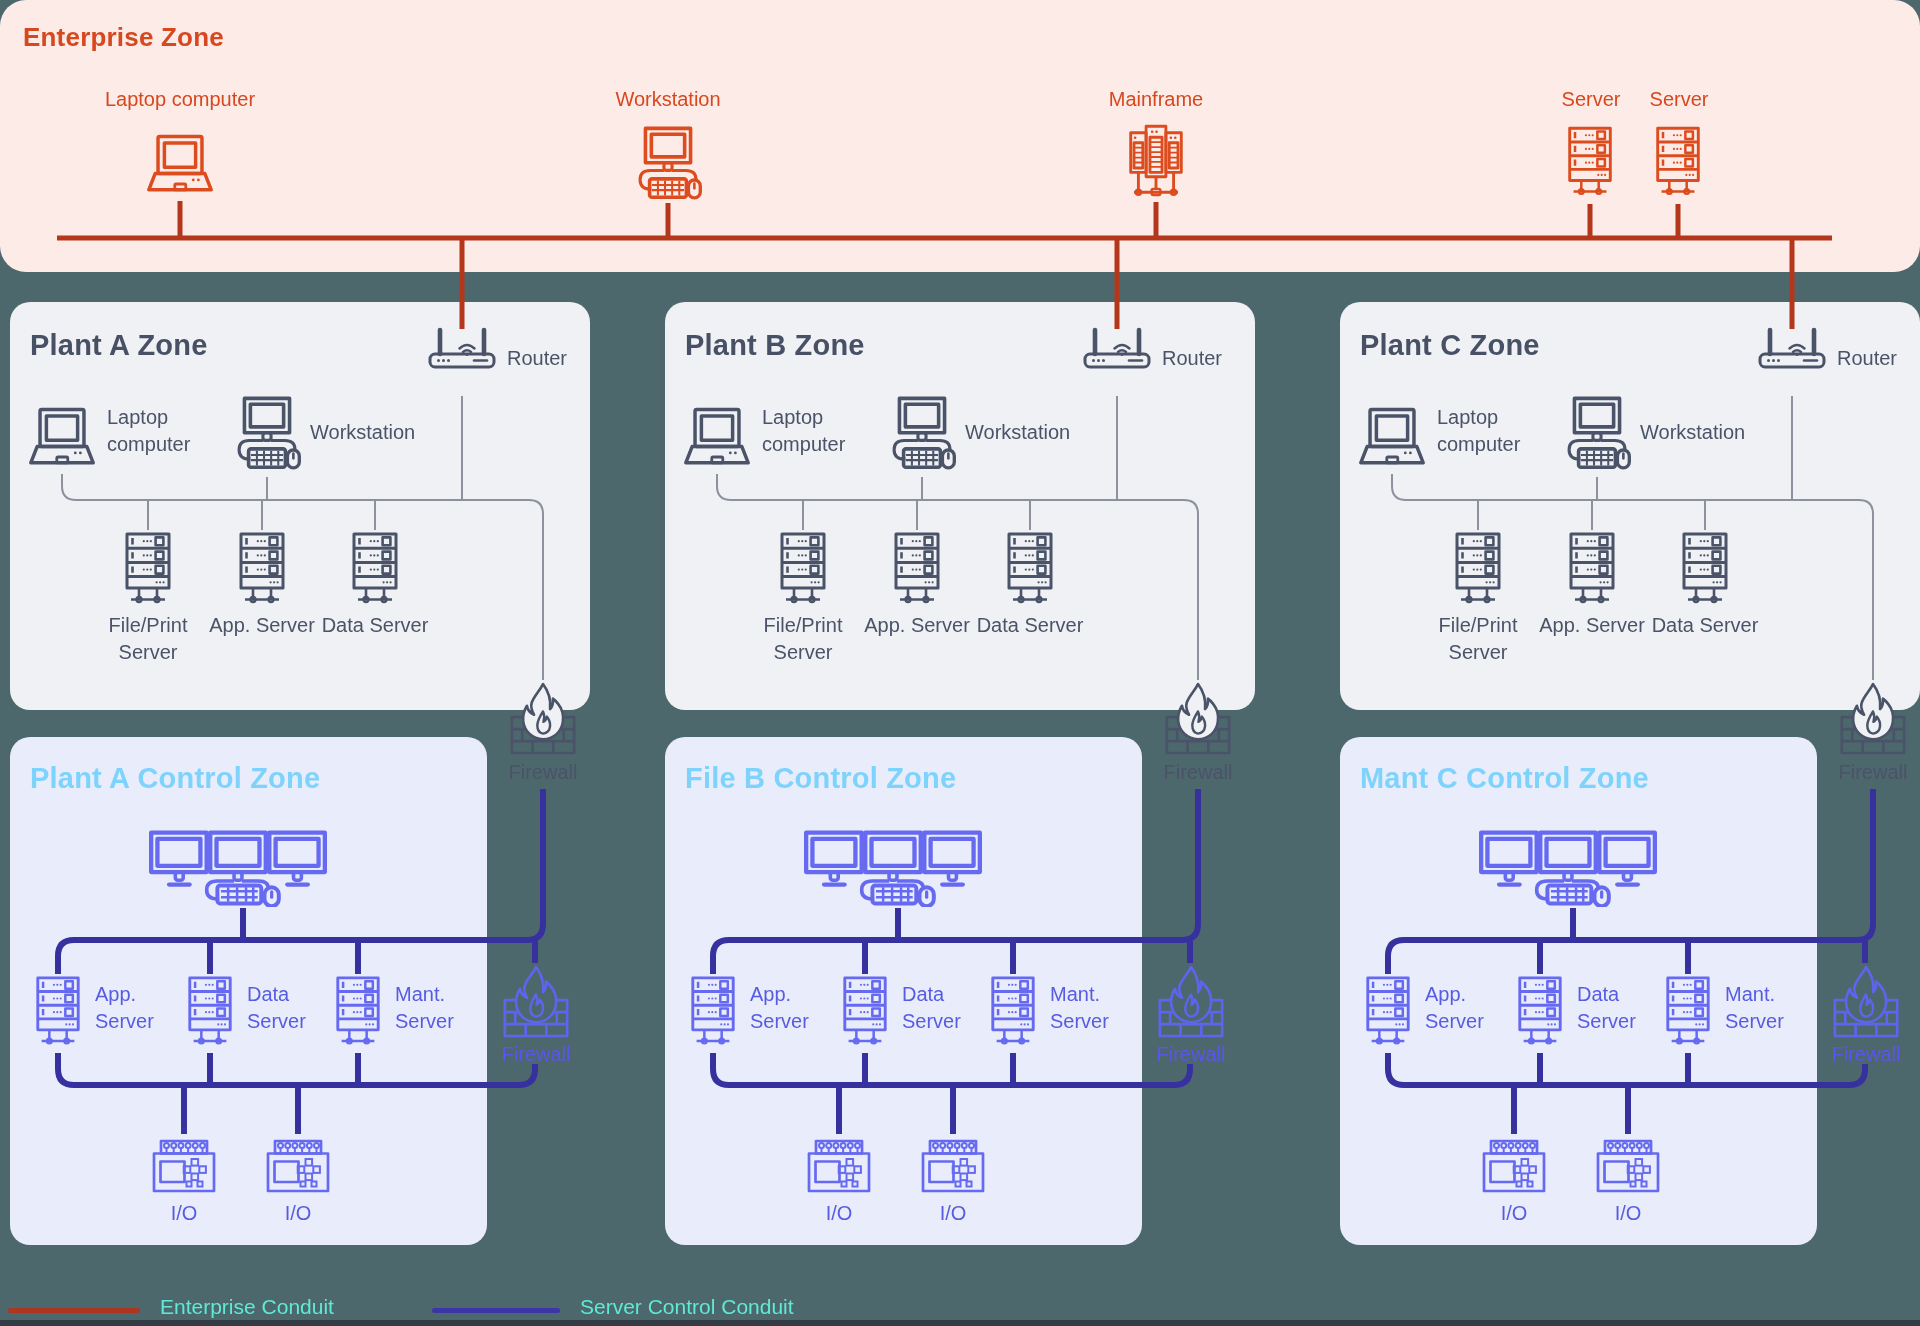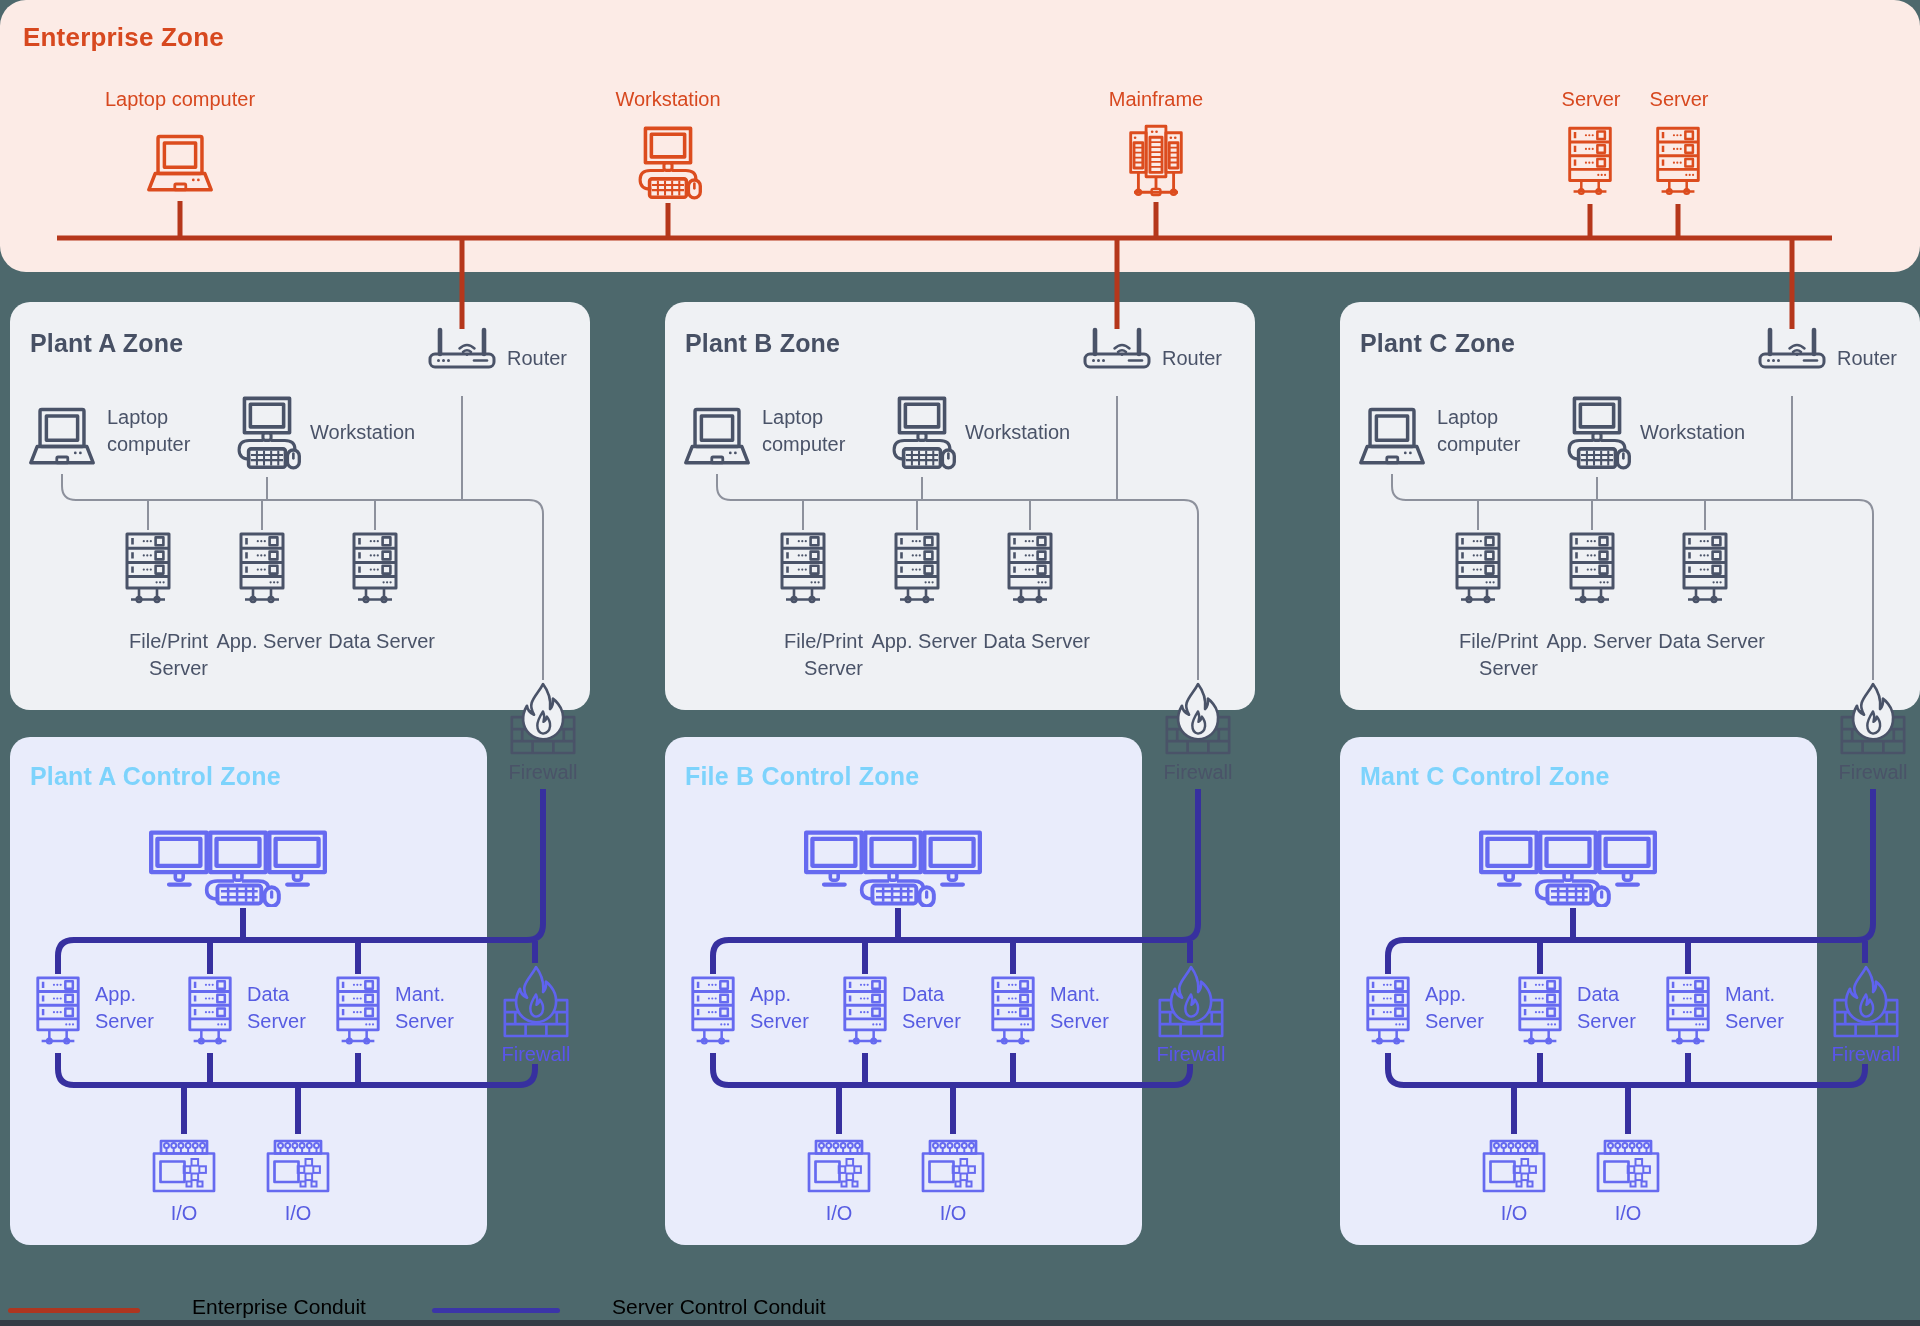--- a/index.html
+++ b/index.html
@@ -6,48 +6,48 @@
   .stage{position:relative;width:1920px;height:1326px;background:#4d686c;
          font-family:"Liberation Sans",sans-serif;overflow:hidden;}
   .abs{position:absolute;}
   
   .ent-card{position:absolute;left:0;top:0;width:1920px;height:272px;background:#fcebe6;border-radius:26px;}
   .col{position:absolute;top:0;width:600px;height:1326px;}
   .pcard{position:absolute;left:0;top:302px;width:580px;height:408px;background:#eff1f4;border-radius:20px;}
   .colB .pcard{width:590px;}
   .ccard{position:absolute;left:0;top:737px;width:477px;height:508px;background:#e9ecfb;border-radius:20px;}
   
-  .title{position:absolute;font-size:25px;font-weight:700;letter-spacing:.2px;}
+  .title{position:absolute;font-size:29px;font-weight:700;letter-spacing:.2px;}
   .t-ent{color:#d7481f;font-size:26px;}
   .t-plant{color:#475064;}
   .t-ctrl{color:#7dd3fc;}
   .lbl{position:absolute;font-size:20px;line-height:27px;color:#4a5368;}
   .c{text-align:center;}
   .nw{white-space:nowrap;}
   .ind{color:#575ce2;}
   .el{color:#d7481f;}
   .fwi-lb{color:#5a55ec;}
-  .lg-lb{font-size:21px;color:#000000;margin-left:32px;}
+  .lg-lb{font-size:21px;color:#5eead4;}
   
   svg.ic{position:absolute;display:block;overflow:visible;}
   .ic-ent{color:#dc4c1e;}
   .ic-slate{color:#4a5368;}
   .ic-ind{color:#666af0;}
   .ic-ind2{color:#5f63ee;}
   
   .pz-title{left:20px;top:329px;}
   .rt-ic{left:416px;top:321px;width:72px;height:48px;}
   .rt-lb{left:497px;top:345px;}
   .lp-ic{left:15px;top:406px;width:74px;height:65px;}
   .lp-lb{left:97px;top:404px;width:112px;}
   .ws-ic{left:219px;top:396px;width:76px;height:76px;}
   .ws-lb{left:300px;top:419px;}
   .ps-ic{top:531px;width:60px;height:80px;}
   .ps-ic1{left:108px;}.ps-ic2{left:222px;}.ps-ic3{left:335px;}
-  .ps-lb{top:628px;width:120px;text-align:right;}
+  .ps-lb{top:612px;width:120px;}
   .ps-lb1{left:78px;}.ps-lb2{left:192px;}.ps-lb3{left:305px;}
   .fws-ic{left:499px;top:681px;width:68px;height:76px;}
   .fws-lb{left:483px;top:759px;width:100px;}
   .cz-title{left:20px;top:762px;}
   .hmi-ic{left:138px;top:830px;width:180px;height:77px;}
   .cs-ic{top:975px;width:58px;height:77px;}
   .cs-ic1{left:19px;}.cs-ic2{left:171px;}.cs-ic3{left:319px;}
   .cs-lb{top:981px;width:94px;}
   .cs-lb1{left:85px;}.cs-lb2{left:237px;}.cs-lb3{left:385px;}
   .fwi-ic{left:492px;top:964px;width:68px;height:76px;}

